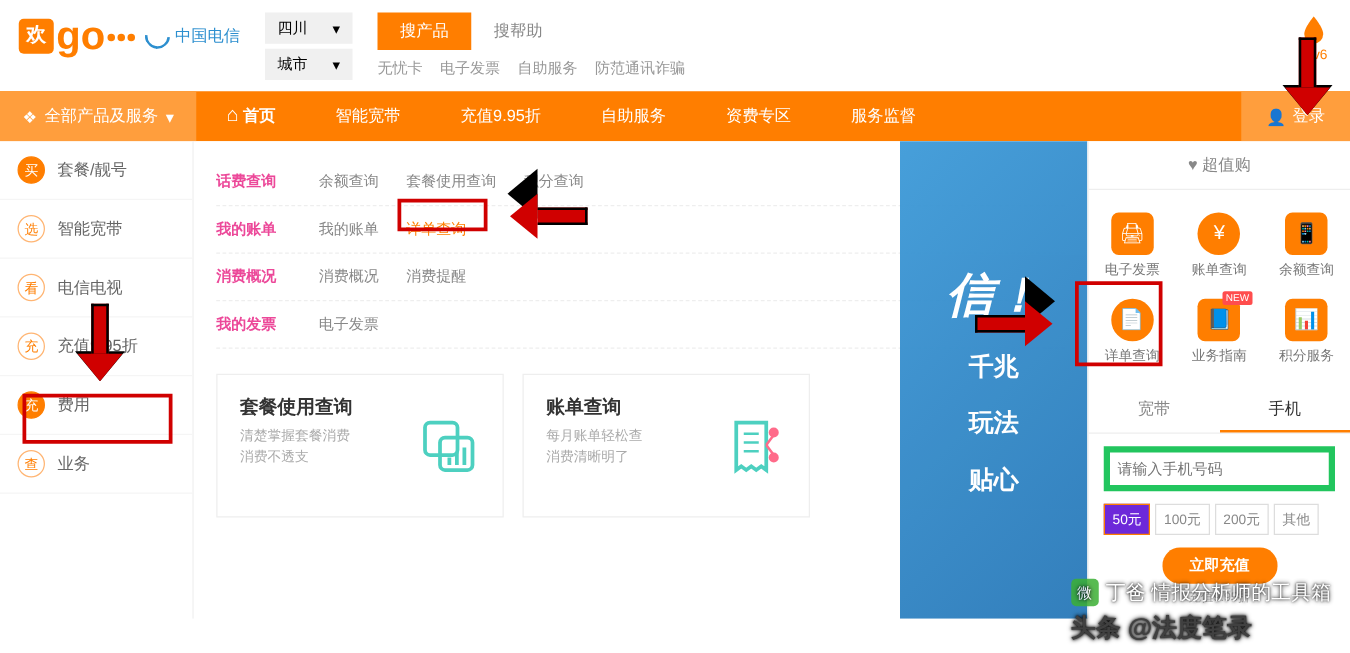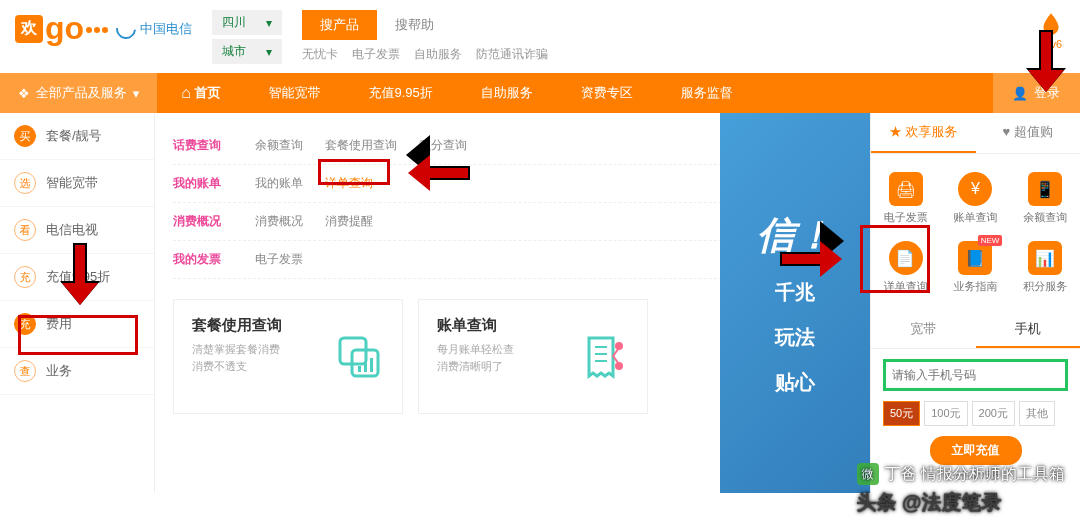--- a/index.html
+++ b/index.html
@@ -10,21 +10,21 @@
   .logo-area { display: flex; align-items: center; gap: 8px; }
   .go-logo { display: flex; align-items: center; }
   .go-square { width: 28px; height: 28px; background: #ff7e00; color: #fff; display: flex; align-items: center; justify-content: center; font-weight: bold; font-size: 16px; border-radius: 4px; }
   .go-text { color: #ff7e00; font-size: 32px; font-weight: bold; margin-left: 2px; }
   .go-dots { display: inline-block; }
   .go-dots span { display: inline-block; width: 6px; height: 6px; background: #ff7e00; border-radius: 50%; margin-left: 2px; }
   .ct-logo { display: flex; align-items: center; color: #2d8fcf; font-size: 13px; gap: 4px; }
   .ct-swoosh { width: 20px; height: 20px; border: 2px solid #2d8fcf; border-radius: 50%; border-top-color: transparent; border-right-color: transparent; transform: rotate(-40deg); }
   
   .region-sel { margin-left: 20px; }
-  .region-sel div { background: #f0f0f0; padding: 4px 10px; margin-bottom: 4px; color: #15803d; font-size: 12px; width: 70px; display: flex; justify-content: space-between; align-items: center; gap: 19px; }
+  .region-sel div { background: #f0f0f0; padding: 4px 10px; margin-bottom: 4px; color: #000000; font-size: 12px; width: 70px; display: flex; justify-content: space-between; align-items: center; gap: 19px; }
   
   .search-area { margin-left: 20px; flex: 1; }
   .search-tabs { display: flex; }
   .search-tab { padding: 6px 18px; cursor: pointer; color: #888; }
   .search-tab.active { background: #ff7e00; color: #fff; }
   .search-box { display: flex; border: 2px solid #ff7e00; width: 440px; }
   .search-input { flex: 1; border: none; padding: 8px; outline: none; }
   .search-btn { background: #ff7e00; color: #fff; border: none; padding: 0 20px; cursor: pointer; font-size: 14px; }
   .sub-links { display: flex; gap: 14px; margin-top: 6px; font-size: 12px; color: #999; }
   .sub-links span { cursor: pointer; }
@@ -74,24 +74,24 @@
   .rp-icons { display: flex; flex-wrap: wrap; padding: 10px 0; }
   .rp-icon { width: 33.33%; text-align: center; padding: 8px 0; cursor: pointer; font-size: 11px; color: #777; position: relative; }
   .rp-icon .ic { width: 34px; height: 34px; margin: 0 auto 4px; background: #ff7e00; border-radius: 6px; display: flex; align-items: center; justify-content: center; color: #fff; font-size: 16px; }
   .rp-icon .ic.round { border-radius: 50%; }
   .badge-new { position: absolute; top: 2px; right: 8px; background: #ff4d4d; color: #fff; font-size: 8px; padding: 1px 3px; border-radius: 2px; }
   
   .rp-charge-tabs { display: flex; border-bottom: 1px solid #eee; }
   .rp-charge-tab { flex: 1; text-align: center; padding: 8px 0; font-size: 13px; cursor: pointer; color: #888; }
   .rp-charge-tab.active { border-bottom: 2px solid #ff7e00; color: #333; }
   .rp-charge-body { padding: 10px 12px; }
-  .rp-input { width: 100%; border: 3px solid #22c55e; padding: 6px; font-size: 12px; margin-bottom: 10px; }
+  .rp-input { width: 100%; border: 5px solid #22c55e; padding: 6px; font-size: 12px; margin-bottom: 10px; }
   .amounts { display: flex; gap: 4px; margin-bottom: 10px; flex-wrap: wrap; }
   .amt { border: 1px solid #ddd; padding: 4px 6px; font-size: 11px; cursor: pointer; color: #888; }
-  .amt.sel { background: #c2410c; color: #fff; border-color: #ff7e00; }
+  .amt.sel { background: #6d28d9; color: #fff; border-color: #ff7e00; }
   .charge-btn { display: block; margin: 0 auto; background: #ff7e00; color: #fff; border: none; border-radius: 14px; padding: 6px 22px; cursor: pointer; font-size: 12px; font-weight: bold; }
   .charge-note { text-align: center; font-size: 10px; color: #aaa; margin-top: 4px; }
 
   
   .hl { border: 3px solid #d00000; position: absolute; pointer-events: none; z-index: 50; }
   
   
   .arrow { position: absolute; z-index: 60; pointer-events: none; }
   .arrow-down { display: flex; flex-direction: column; align-items: center; }
   .arrow-down .shaft { width: 14px; height: 40px; background: #d00000; border: 2px solid #000; border-bottom: none; }
@@ -270,21 +270,20 @@
 
   <div class="hero-bg">
     <div>信！</div>
     <div>千兆</div>
     <div>玩法</div>
     <div>贴心</div>
   </div>
 
   <div class="right-panel">
     <div class="rp-tabs">
-      <div class="rp-tab active">★ <span>欢享服务</span></div>
       <div class="rp-tab">♥ <span>超值购</span></div>
     </div>
     <div class="rp-icons">
       <div class="rp-icon"><div class="ic">🖨</div><span>电子发票</span></div>
       <div class="rp-icon"><div class="ic round">¥</div><span>账单查询</span></div>
       <div class="rp-icon"><div class="ic">📱</div><span>余额查询</span></div>
       <div class="rp-icon"><div class="ic round">📄</div><span>详单查询</span></div>
       <div class="rp-icon"><div class="ic">📘</div><span class="badge-new">NEW</span><span>业务指南</span></div>
       <div class="rp-icon"><div class="ic">📊</div><span>积分服务</span></div>
     </div>

